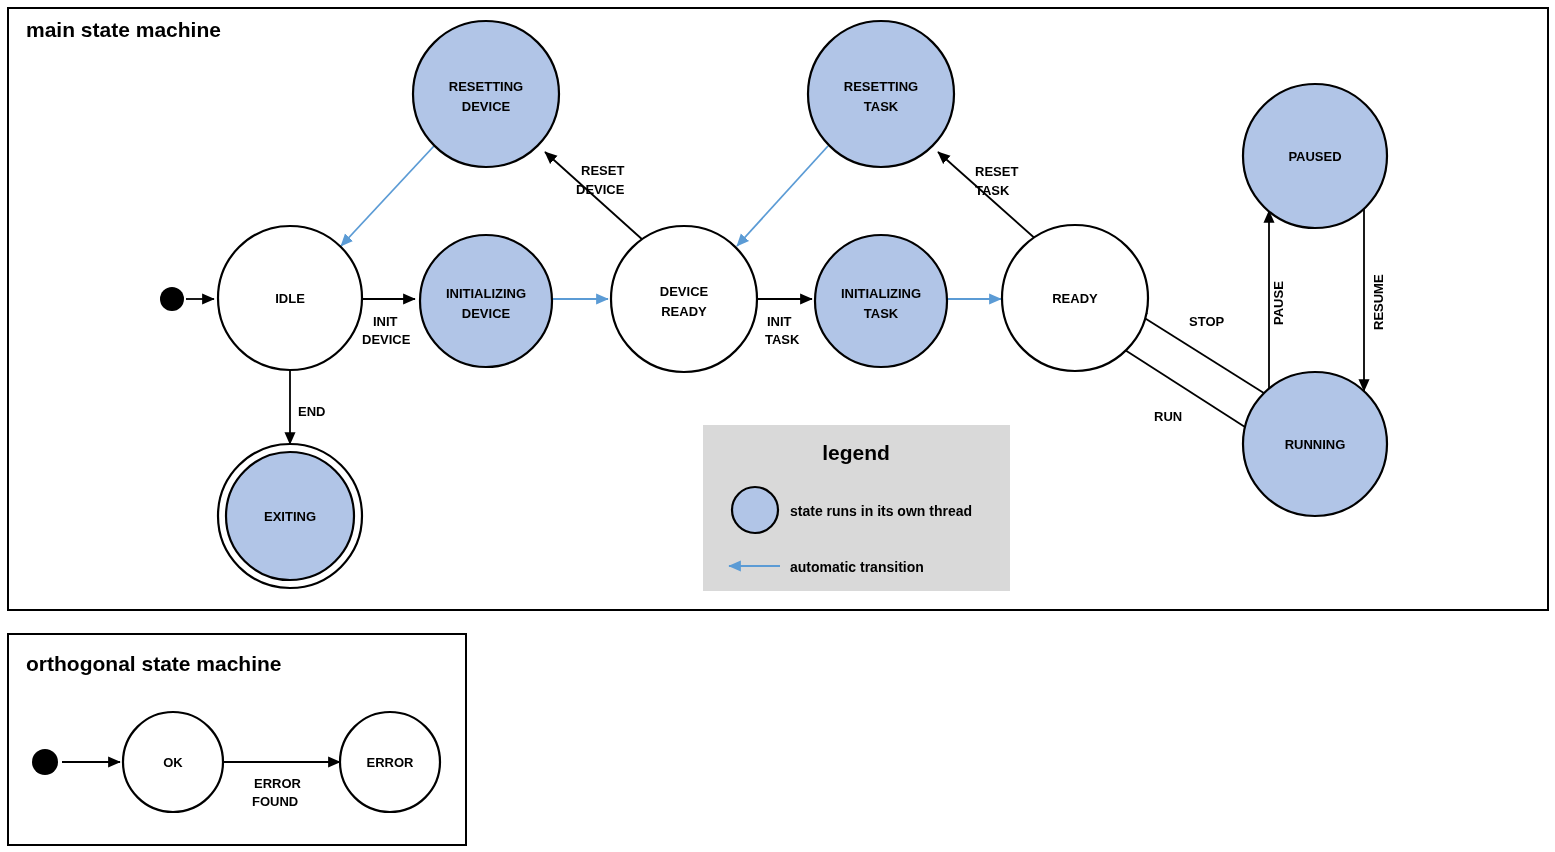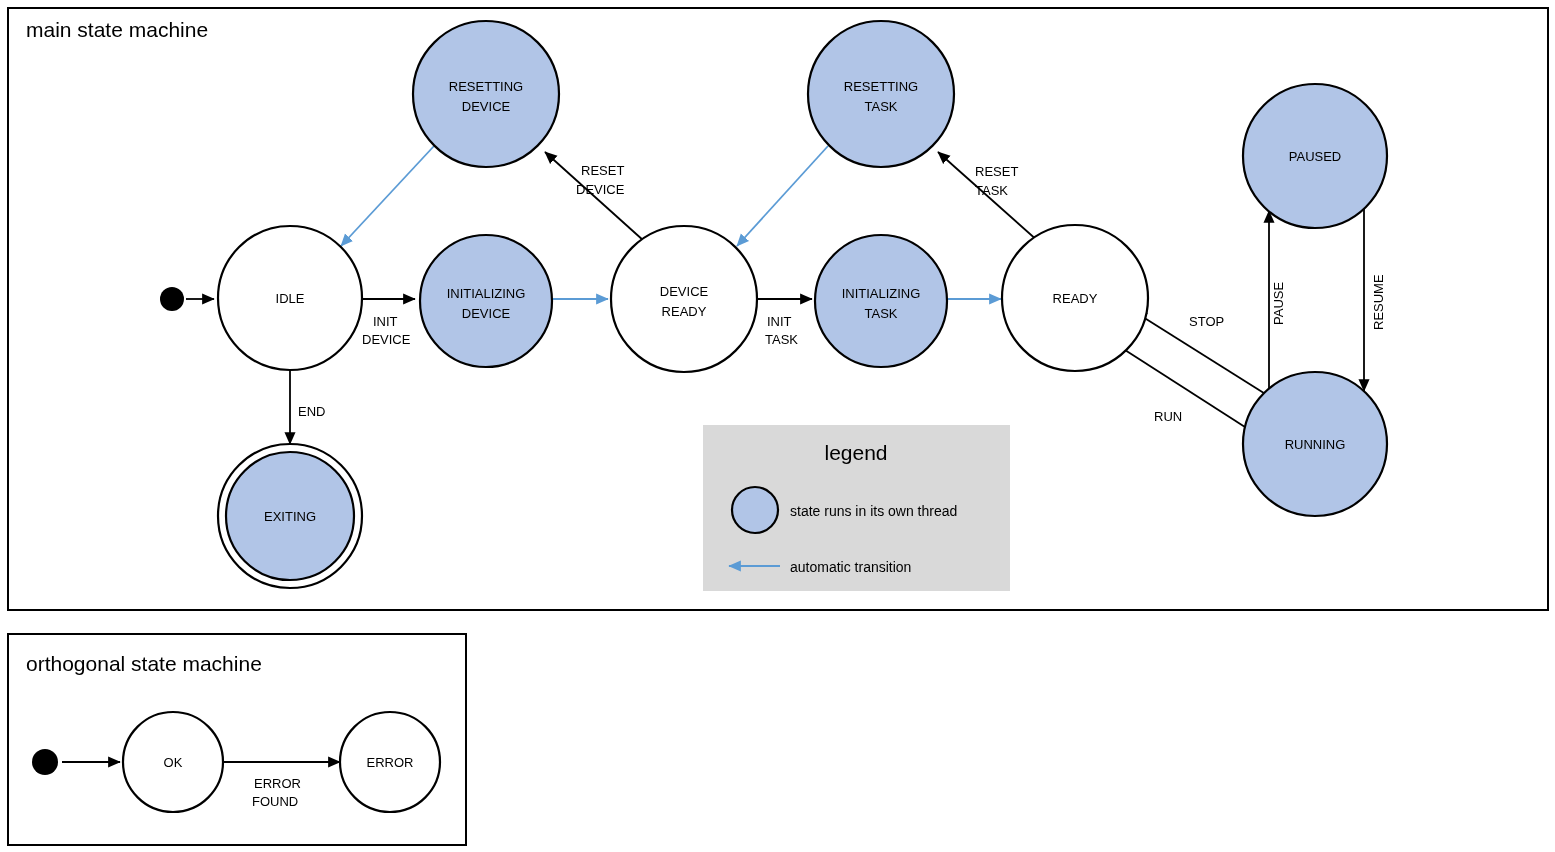--- a/index.html
+++ b/index.html
@@ -10,20 +10,21 @@
   body {
     width: 1555px;
     height: 852px;
     font-family: "Liberation Sans", sans-serif;
     overflow: hidden;
   }
   #canvas {
     position: relative;
     width: 1555px;
     height: 852px;
+    font-weight: bold;
   }
   svg { display: block; }
   .frame {
     fill: #ffffff;
     stroke: #000000;
     stroke-width: 2;
   }
   .frame-title {
     font-size: 21px;
     fill: #000000;

